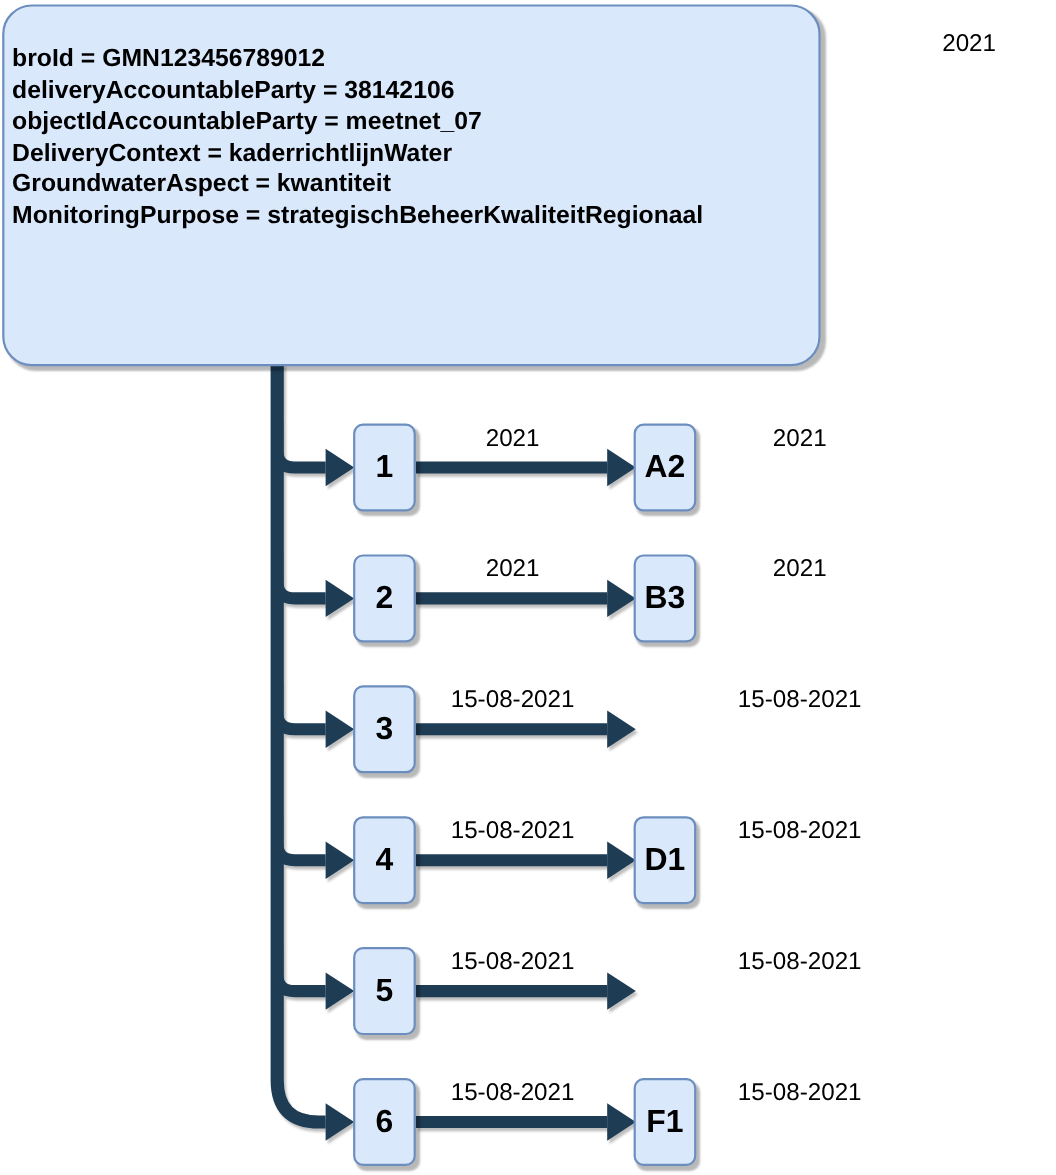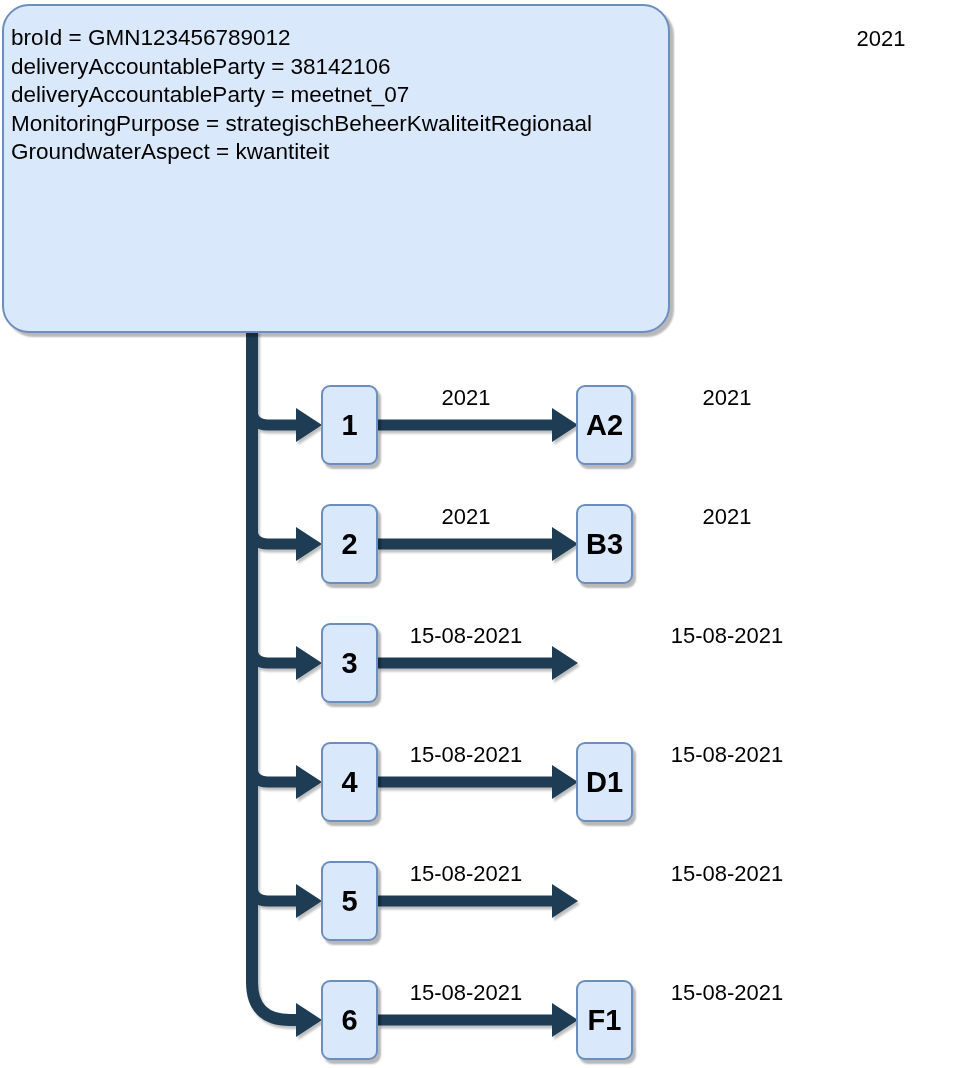--- a/index.html
+++ b/index.html
@@ -17,28 +17,28 @@
     left: 0; top: 0;
     filter: drop-shadow(2px 3px 1px rgba(0,0,0,0.25));
   }
   .conn  { stroke: var(--connector); stroke-width: 11; fill: none; }
   .trunk { stroke-width: 12; }
   .arrow { fill: var(--connector); stroke: none; }
 
   .gmn-box {
     position: absolute;
     left: 2px; top: 4px;
-    width: 668px; height: 329px;
+    width: 744px; height: 329px;
     box-sizing: border-box;
     background: var(--node-fill);
     border: 2px solid var(--node-border);
     border-radius: 27px;
     box-shadow: 4px 4px 2px rgba(0,0,0,0.28);
-    padding: 18px 6px 0 7px;
-    font-weight: normal;
+    padding: 33px 6px 0 7px;
+    font-weight: bold;
     font-size: 22.5px;
     line-height: 28.6px;
     white-space: nowrap;
   }
   .row { position: absolute; left: 0; width: 960px; height: 80px; }
   .nodebox {
     position: absolute;
     top: 0;
     width: 57px; height: 80px;
     box-sizing: border-box;
@@ -98,23 +98,24 @@
     <polygon class="arrow" points="552,765 552,799 578,782"></polygon>
     <path class="conn" d="M378 901 L552 901"></path>
     <polygon class="arrow" points="552,884 552,918 578,901"></polygon>
     <path class="conn" d="M378 1020 L552 1020"></path>
     <polygon class="arrow" points="552,1003 552,1037 578,1020"></polygon>
   </svg>
 
   <div class="gmn-box">
     <div>broId = GMN123456789012</div>
     <div>deliveryAccountableParty = 38142106</div>
-    <div>deliveryAccountableParty = meetnet_07</div>
+    <div>objectIdAccountableParty = meetnet_07</div>
+    <div>DeliveryContext = kaderrichtlijnWater</div>
+    <div>GroundwaterAspect = kwantiteit</div>
     <div>MonitoringPurpose = strategischBeheerKwaliteitRegionaal</div>
-    <div>GroundwaterAspect = kwantiteit</div>
   </div>
 
   <div class="corner-date">2021</div>
 
   <div class="row" style="top:385px">
     <div class="nodebox order">1</div>
     <div class="edge-label">2021</div>
     <div class="nodebox point">A2</div>
     <div class="row-date">2021</div>
   </div>

